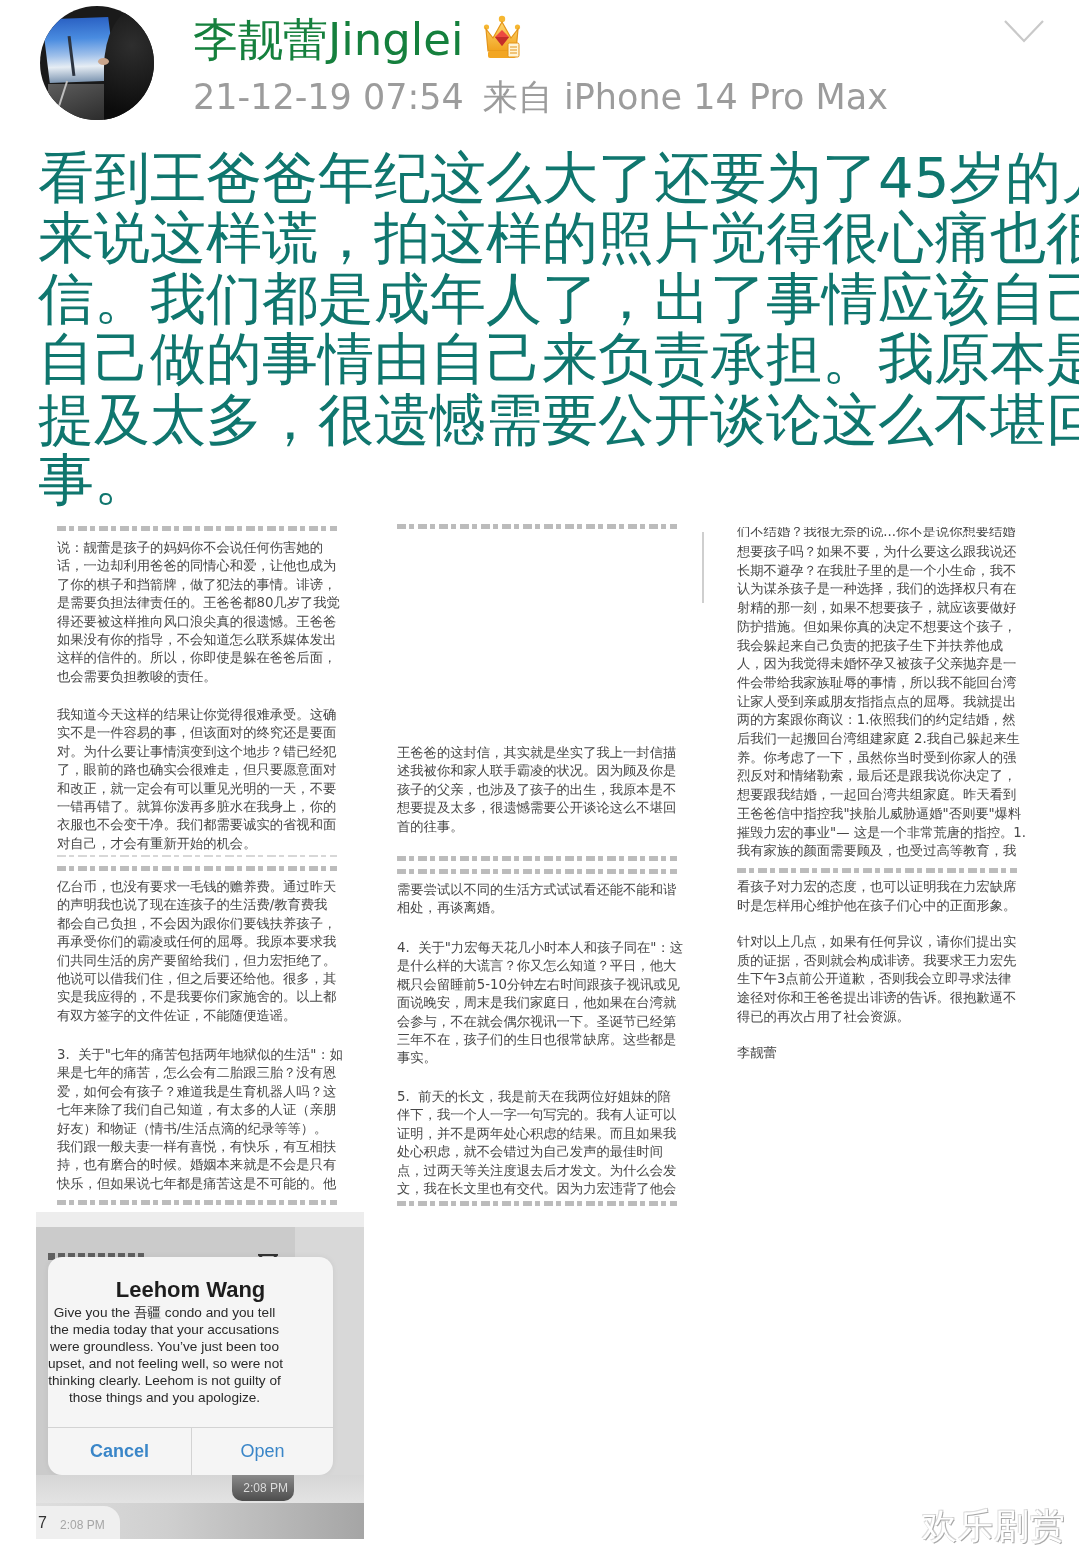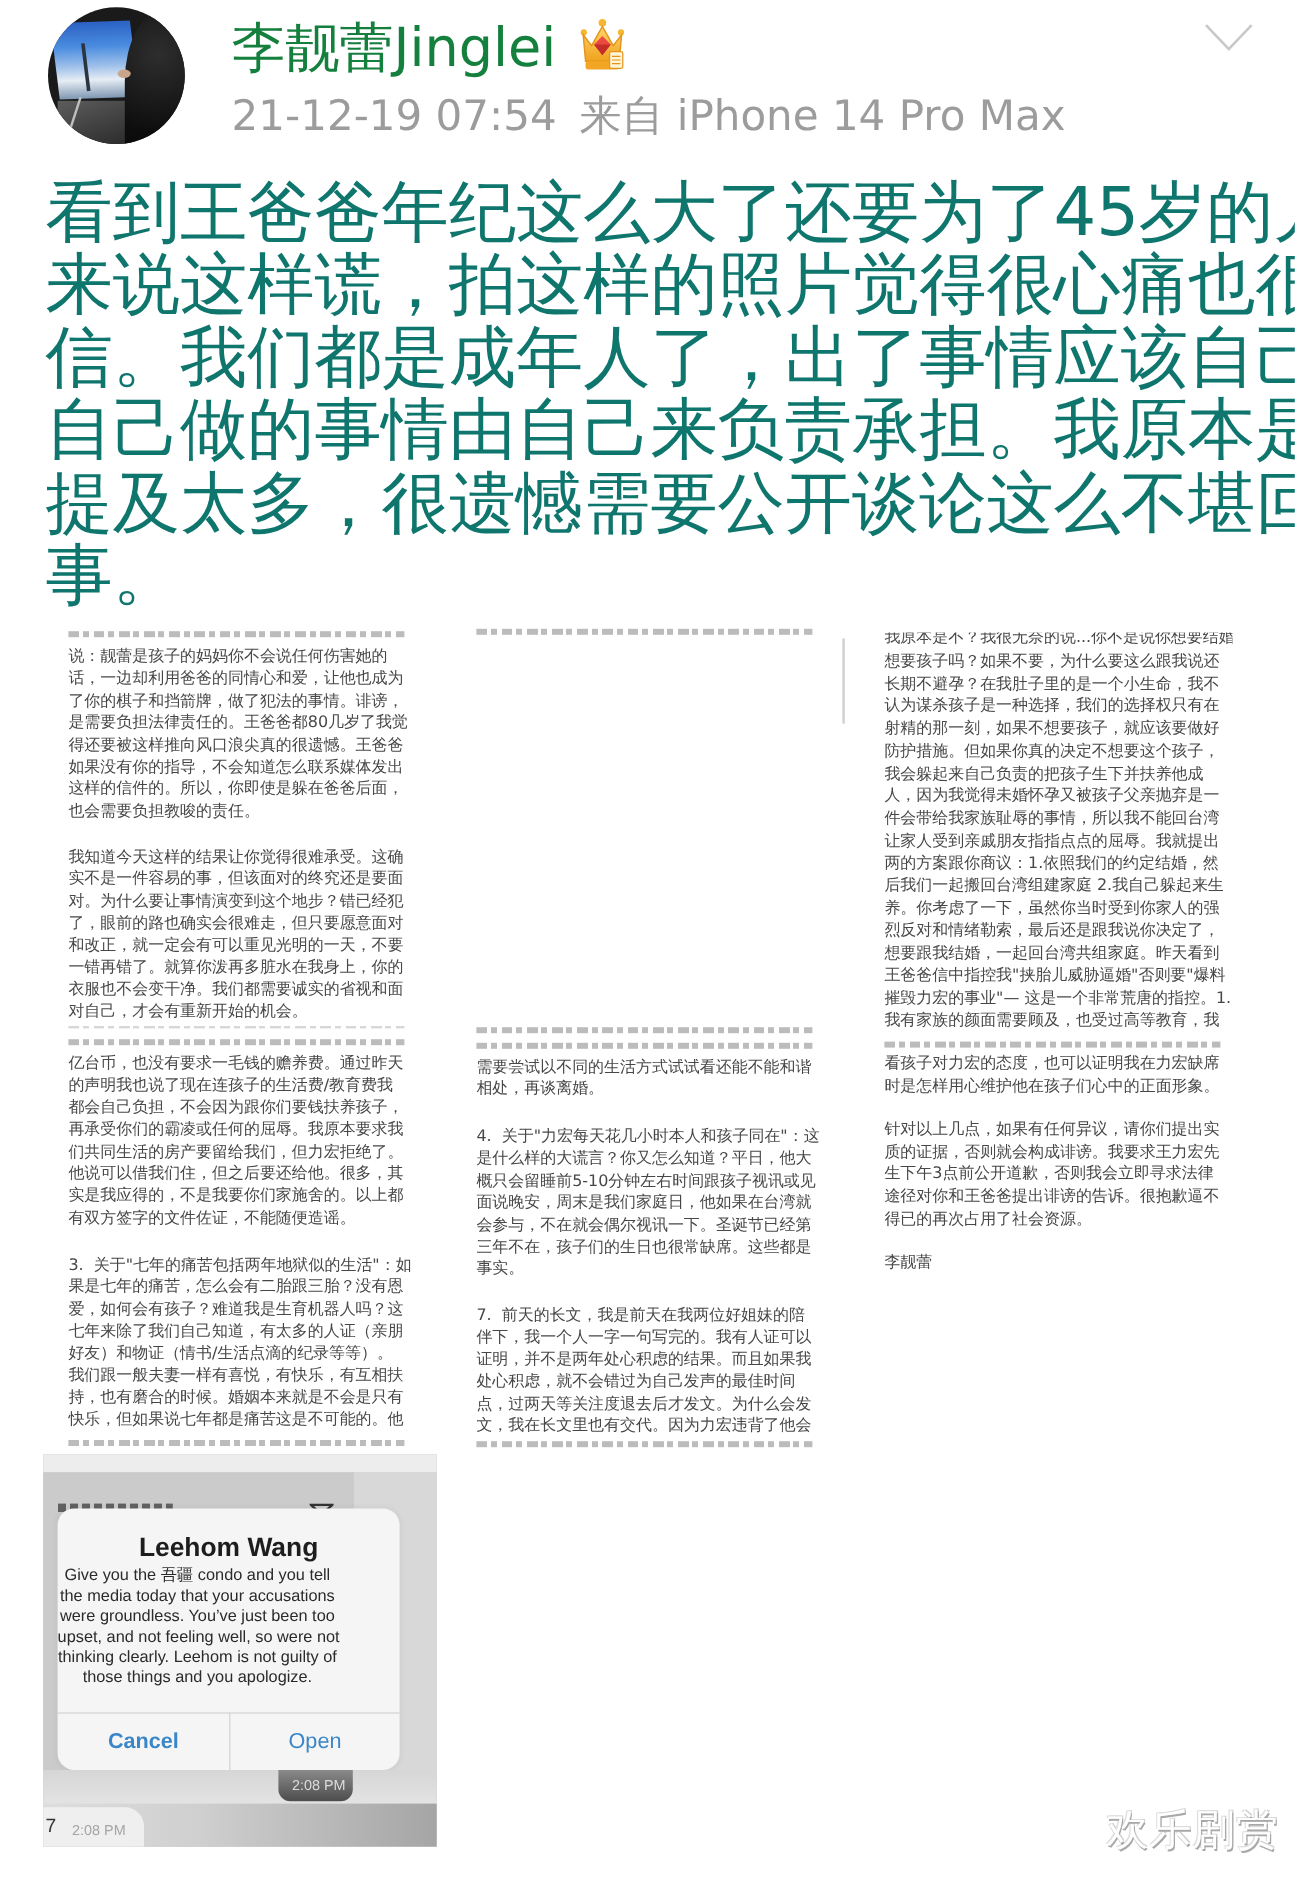--- a/index.html
+++ b/index.html
@@ -153,44 +153,49 @@
 七年来除了我们自己知道，有太多的人证（亲朋
 好友）和物证（情书/生活点滴的纪录等等）。
 我们跟一般夫妻一样有喜悦，有快乐，有互相扶
 持，也有磨合的时候。婚姻本来就是不会是只有
 快乐，但如果说七年都是痛苦这是不可能的。他</div>
   <div class="crop" style="left:22px;top:680px;"></div>
 </div>
 
 <div class="abs stmt" style="left:385px;top:520px;width:310px;height:688px;">
   <div class="crop" style="left:12px;top:4px;"></div>
+  <div class="doc" style="left:12px;top:224px;">王爸爸的这封信，其实就是坐实了我上一封信描
+述我被你和家人联手霸凌的状况。因为顾及你是
+孩子的父亲，也涉及了孩子的出生，我原本是不
+想要提及太多，很遗憾需要公开谈论这么不堪回
+首的往事。</div>
   <div class="crop" style="left:12px;top:336px;"></div>
   <div class="crop" style="left:12px;top:349px;"></div>
   <div class="doc" style="left:12px;top:361px;">需要尝试以不同的生活方式试试看还能不能和谐
 相处，再谈离婚。</div>
   <div class="doc" style="left:12px;top:419px;">4.  关于"力宏每天花几小时本人和孩子同在"：这
 是什么样的大谎言？你又怎么知道？平日，他大
 概只会留睡前5-10分钟左右时间跟孩子视讯或见
 面说晚安，周末是我们家庭日，他如果在台湾就
 会参与，不在就会偶尔视讯一下。圣诞节已经第
 三年不在，孩子们的生日也很常缺席。这些都是
 事实。</div>
-  <div class="doc" style="left:12px;top:568px;">7.  前天的长文，我是前天在我两位好姐妹的陪
+  <div class="doc" style="left:12px;top:568px;">5.  前天的长文，我是前天在我两位好姐妹的陪
 伴下，我一个人一字一句写完的。我有人证可以
 证明，并不是两年处心积虑的结果。而且如果我
 处心积虑，就不会错过为自己发声的最佳时间
 点，过两天等关注度退去后才发文。为什么会发
 文，我在长文里也有交代。因为力宏违背了他会</div>
   <div class="crop" style="left:12px;top:681px;"></div>
 </div>
 
 <div class="abs stmt c3" style="left:700px;top:520px;width:340px;height:550px;">
   <div class="vline" style="left:2px;top:12px;height:71px;"></div>
   <div class="crop-wrap" style="left:37px;top:7px;">
-    <div class="doc">我原本是不？我很无奈的说...你不是说你想要结婚</div>
+    <div class="doc">们不结婚？我很无奈的说...你不是说你想要结婚</div>
   </div>
   <div class="doc" style="left:37px;top:23px;">想要孩子吗？如果不要，为什么要这么跟我说还
 长期不避孕？在我肚子里的是一个小生命，我不
 认为谋杀孩子是一种选择，我们的选择权只有在
 射精的那一刻，如果不想要孩子，就应该要做好
 防护措施。但如果你真的决定不想要这个孩子，
 我会躲起来自己负责的把孩子生下并扶养他成
 人，因为我觉得未婚怀孕又被孩子父亲抛弃是一
 件会带给我家族耻辱的事情，所以我不能回台湾
 让家人受到亲戚朋友指指点点的屈辱。我就提出

